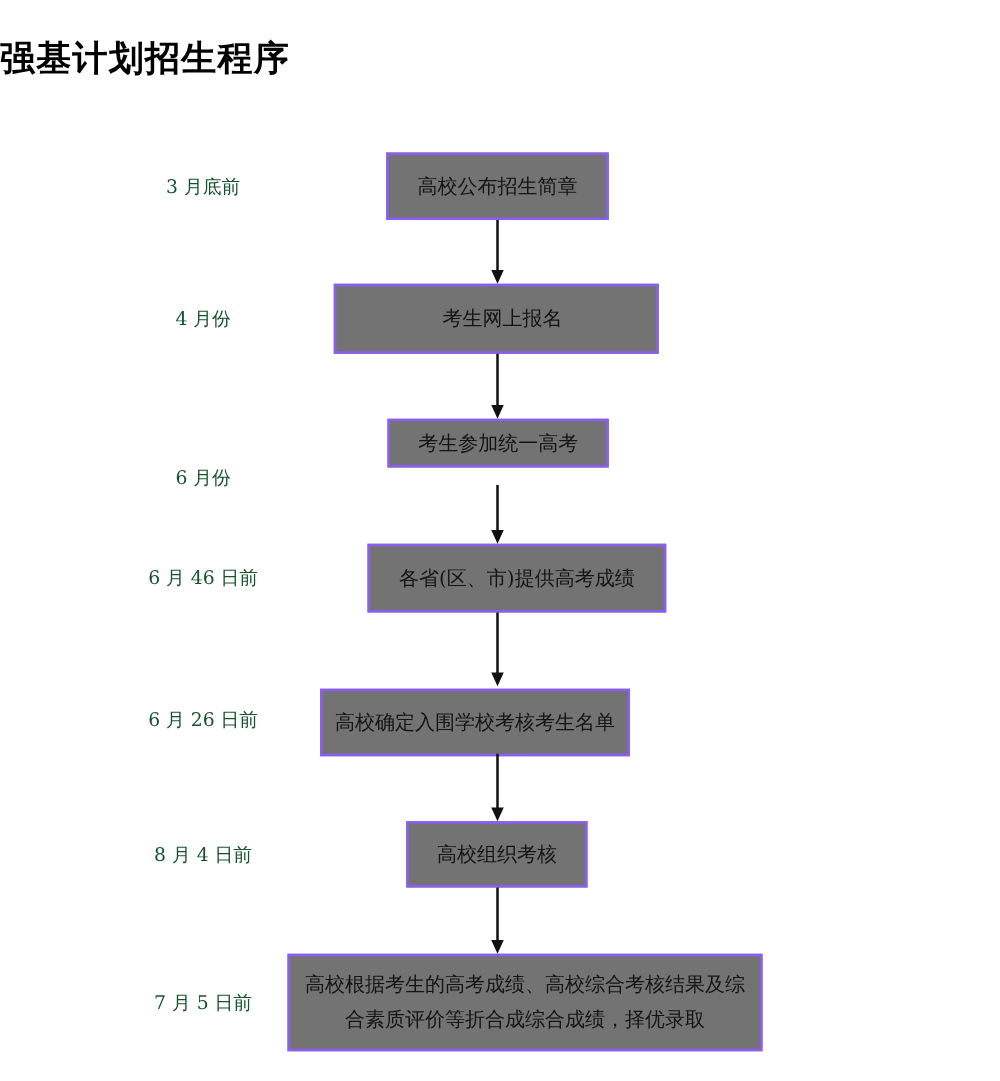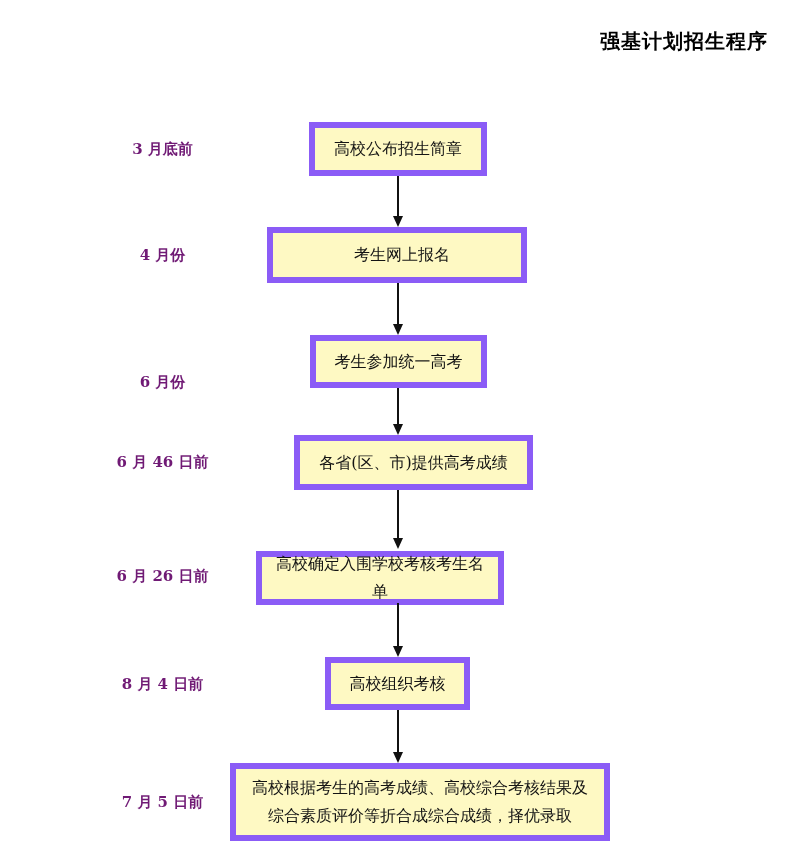--- a/index.html
+++ b/index.html
@@ -20,45 +20,45 @@
     position: relative;
     width: 800px;
     height: 865px;
   }
 
   .chart-title {
     position: absolute;
     top: 28px;
     left: 0;
     width: 768px;
-    text-align: right;
+    text-align: left;
     font-family: "DejaVu Sans", "Liberation Sans", sans-serif;
-    font-size: 20px;
+    font-size: 28px;
     font-weight: bold;
     letter-spacing: 1px;
     color: #000000;
   }
 
   .stage-label {
     position: absolute;
     left: 60px;
     width: 205px;
     text-align: center;
     font-size: 15px;
-    font-weight: bold;
-    color: #701a75;
+    font-weight: normal;
+    color: #14532d;
     font-family: "DejaVu Serif", "Liberation Serif", serif;
     white-space: nowrap;
   }
 
   .stage-box {
     position: absolute;
     box-sizing: border-box;
-    border: 6px solid #8b5cf6;
-    background: #fef9c3;
+    border: 2px solid #8b5cf6;
+    background: #737373;
     display: flex;
     align-items: center;
     justify-content: center;
     text-align: center;
     font-size: 16px;
     line-height: 1.75;
     color: #141414;
     font-family: "DejaVu Serif", "Liberation Serif", serif;
     padding: 4px 10px;
   }
@@ -101,21 +101,21 @@
   <div id="flow-root">
       <div class="stage-label" style="top: 140px;">3 月底前</div>
       <div class="stage-box" style="left: 309px; top: 122px; width: 178px; height: 54px;">
         <span class="box-text">高校公布招生简章</span>
       </div>
       <div class="stage-label" style="top: 246px;">4 月份</div>
       <div class="stage-box" style="left: 267px; top: 227px; width: 260px; height: 56px; padding-left: 20px;">
         <span class="box-text">考生网上报名</span>
       </div>
       <div class="stage-label" style="top: 373px;">6 月份</div>
-      <div class="stage-box" style="left: 310px; top: 335px; width: 177px; height: 53px;">
+      <div class="stage-box" style="left: 310px; top: 335px; width: 177px; height: 39px;">
         <span class="box-text">考生参加统一高考</span>
       </div>
       <div class="stage-label" style="top: 453px;">6 月 46 日前</div>
       <div class="stage-box" style="left: 294px; top: 435px; width: 239px; height: 55px;">
         <span class="box-text">各省(区、市)提供高考成绩</span>
       </div>
       <div class="stage-label" style="top: 567px;">6 月 26 日前</div>
       <div class="stage-box" style="left: 256px; top: 551px; width: 248px; height: 54px;">
         <span class="box-text">高校确定入围学校考核考生名单</span>
       </div>

